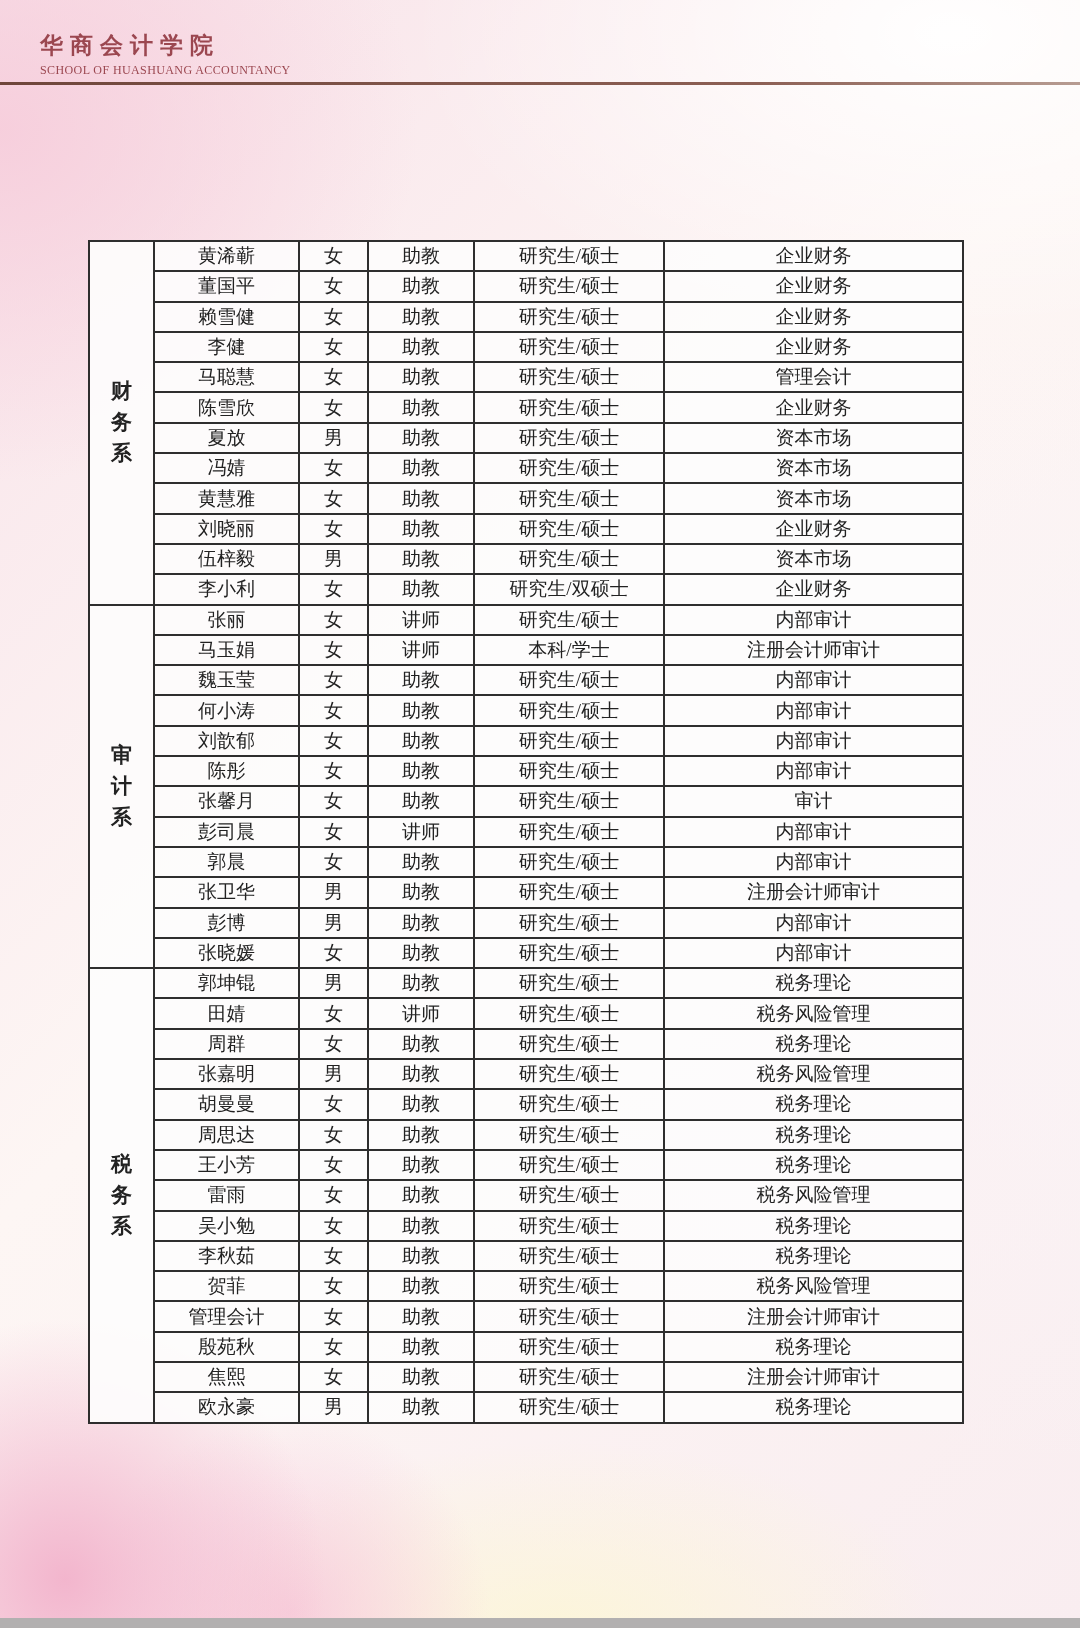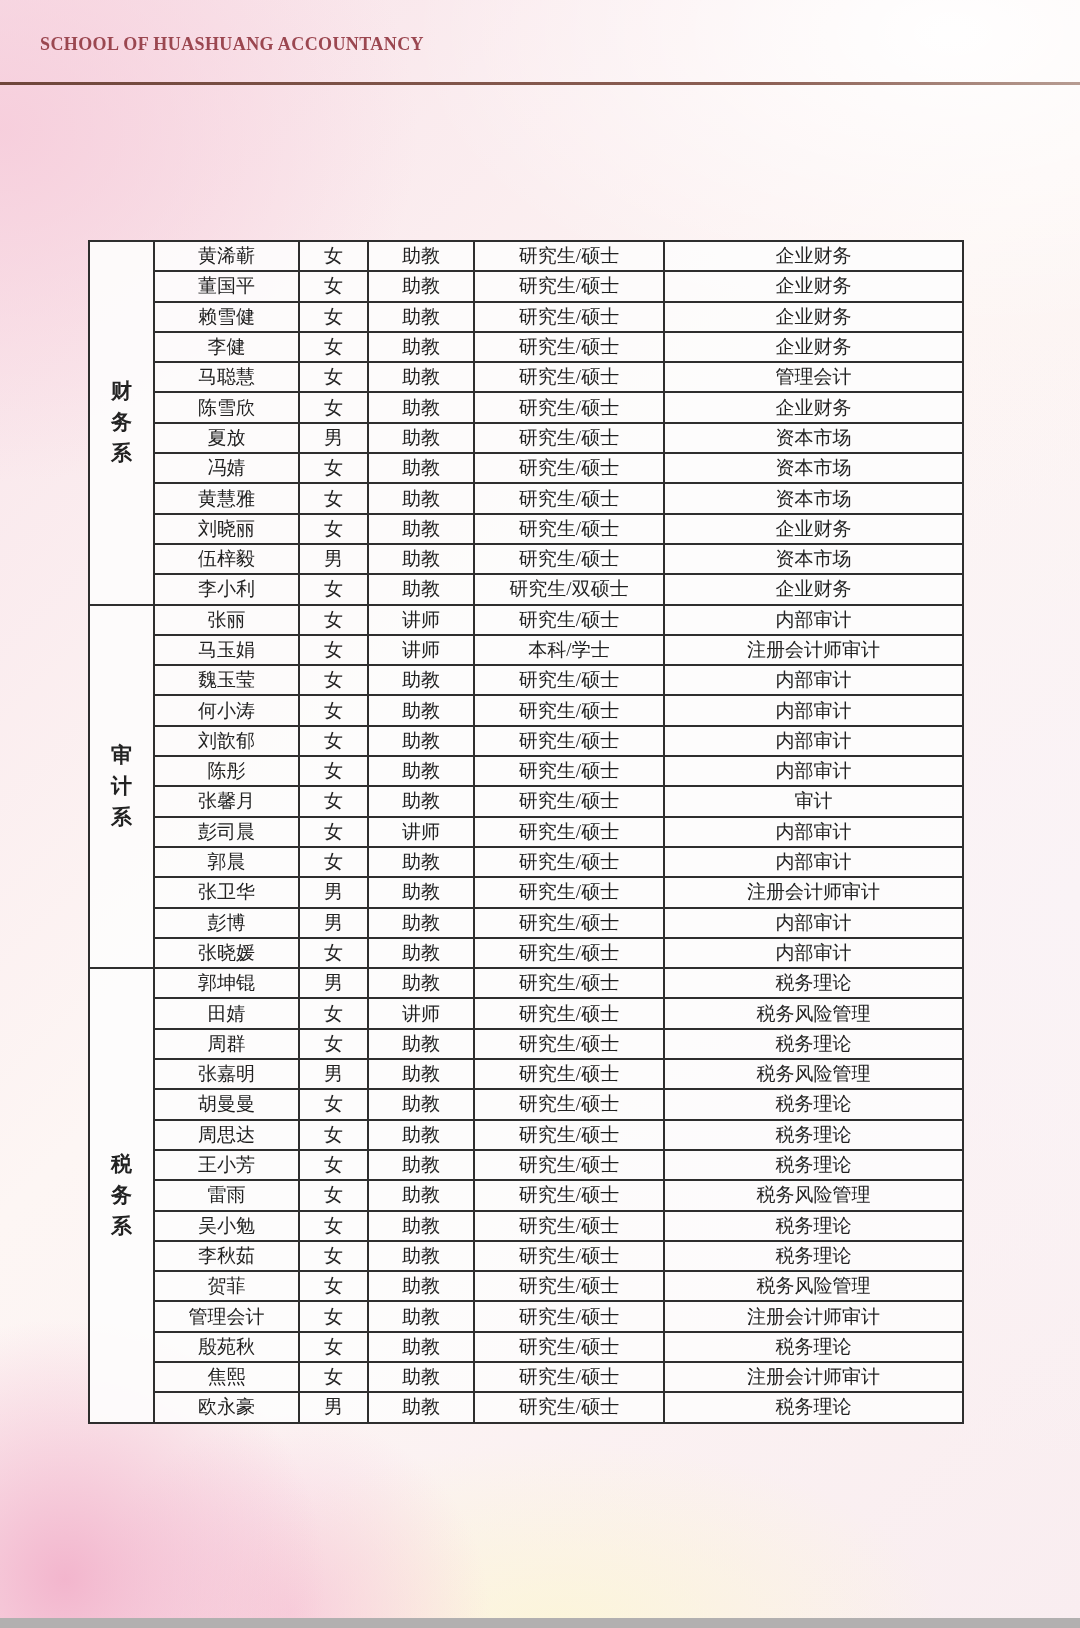--- a/index.html
+++ b/index.html
@@ -10,39 +10,40 @@
       radial-gradient(900px 500px at 88% 2%, rgba(255,255,255,0.95), rgba(255,255,255,0) 60%),
       radial-gradient(760px 640px at 0% 8%, rgba(246,203,218,0.85), rgba(246,203,218,0) 55%),
       radial-gradient(420px 420px at 6% 97%, rgba(242,178,203,0.95), rgba(242,178,203,0) 62%),
       radial-gradient(330px 330px at 27% 99%, rgba(247,198,216,0.8), rgba(247,198,216,0) 60%),
       radial-gradient(620px 300px at 52% 100%, rgba(252,246,214,0.85), rgba(252,246,214,0) 62%),
       radial-gradient(900px 800px at 100% 55%, rgba(250,243,246,1), rgba(250,243,246,0) 72%),
       linear-gradient(135deg,#f8e2e9 0%,#fdf6f4 45%,#f9edf0 100%);
   }
   .header{position:absolute;left:40px;top:33px;}
   .header-cn{font-size:23px;font-weight:bold;letter-spacing:7px;color:#9b4750;line-height:26px;}
-  .header-en{font-size:18px;font-weight:bold;letter-spacing:0.4px;color:#9b4750;line-height:23px;}
+  .header-en{font-size:12px;font-weight:normal;letter-spacing:0.4px;color:#9b4750;line-height:23px;}
   .header-rule{position:absolute;left:0;top:82px;width:1080px;height:3px;
     background:linear-gradient(to right,#6f463b,#8c5f54 70%,#b79c92);}
   .table-wrap{position:absolute;left:88px;top:240px;width:874px;}
   table{border-collapse:collapse;width:100%;table-layout:fixed;}
   td{
     border:2px solid #2e2e2e;height:28.3px;padding:0;text-align:center;vertical-align:middle;
     font-size:19px;color:#222;background:rgba(253,252,252,0.93);
     white-space:nowrap;overflow:hidden;
   }
   td.dept-cell{font-weight:bold;}
   .dept-label span{display:block;line-height:31px;font-size:21px;letter-spacing:0;}
   .page-number{position:absolute;left:40px;top:1624px;font-size:21px;color:#5c5c5c;letter-spacing:3px;}
   .bottom-bar{position:absolute;left:0;bottom:0;width:1080px;height:10px;background:#b2b0b0;}
 </style>
 </head>
 <body>
 
 <div class="header">
+  <div class="header-cn">华商会计学院</div>
   <div class="header-en">SCHOOL OF HUASHUANG ACCOUNTANCY</div>
 </div>
 <div class="header-rule"></div>
 
 <div class="table-wrap">
   <table>
     <colgroup>
       <col style="width:65px">
         <col style="width:145px">
         <col style="width:69px">

